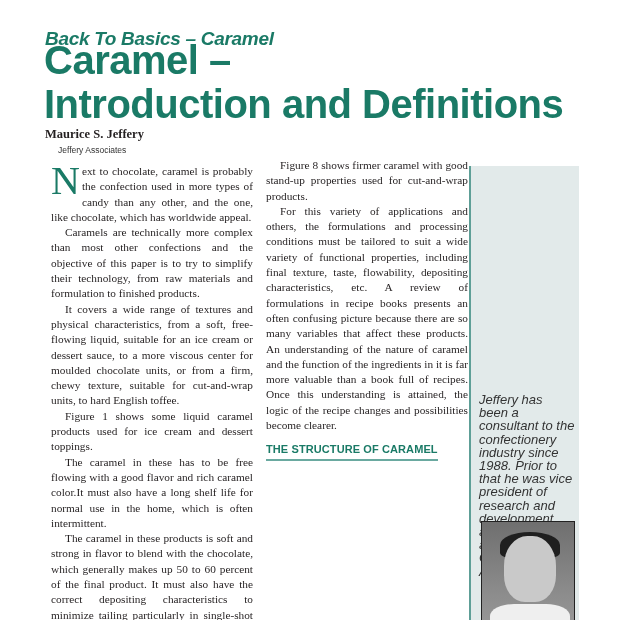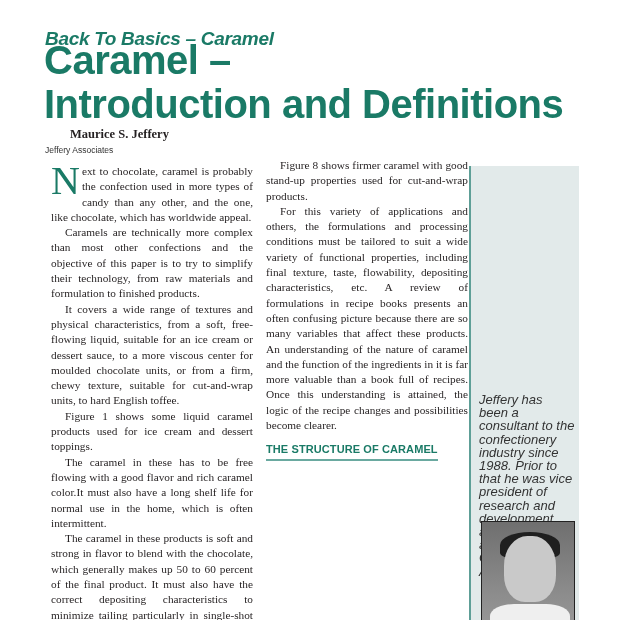--- a/index.html
+++ b/index.html
@@ -1,20 +1,20 @@
 <!DOCTYPE html>
 <html><head>
 <meta charset="utf-8">
 <style>
   html, body { margin:0; padding:0; background:#ffffff; }
   body { width:620px; height:620px; overflow:hidden; position:relative; font-family:"Liberation Serif", serif; color:#231f20; }
   .kicker { position:absolute; left:45px; top:11px; font-family:"Liberation Sans", sans-serif; font-style:italic; font-weight:bold; font-size:19px; color:#1a7a66; letter-spacing:-0.3px;margin-top:17px; }
   .title { position:absolute; left:44px; top:38px; font-family:"Liberation Sans", sans-serif; font-weight:bold; color:#1a7a66; font-size:40px; line-height:44px; letter-spacing:-0.5px; }
-  .author { position:absolute; left:45px; top:127px; font-weight:bold; font-size:12.5px;margin-left:25px; }
-  .affil { position:absolute; left:45px; top:145px; font-family:"Liberation Sans", sans-serif; font-size:8.5px; color:#333;text-align:center; }
+  .author { position:absolute; left:45px; top:127px; font-weight:bold; font-size:12.5px; }
+  .affil { position:absolute; left:58px; top:145px; font-family:"Liberation Sans", sans-serif; font-size:8.5px; color:#333;text-align:center; }
   .col { position:absolute; top:162px; width:202px; font-size:11.3px; line-height:15.3px; text-align:justify; }
   .col p { margin:0; text-indent:14px; }
   .col p.noindent { text-indent:0; }
   .col1 { left:51px; top:164px; }
   .col2 { left:266px; top:158px; }
   .dropcap { float:left; font-size:40px; line-height:30px; color:#1a7a66; margin:2px 2px 0 0; font-family:"Liberation Serif", serif; }
   .section-head { font-family:"Liberation Sans", sans-serif; font-weight:bold; color:#1a7a66; font-size:11px; margin:9px 0 3px 0; border-bottom:2px solid #6aa9a0; display:inline-block; padding-bottom:1px; letter-spacing:0.1px; }
   .sidebar { position:absolute; left:469px; top:166px; width:108px; height:460px; background:#e2eaea; border-left:2px solid #5e9f97; }
   .bio { position:absolute; left:8px; top:227px; width:96px; font-family:"Liberation Sans", sans-serif; font-style:italic; font-size:13px; line-height:13.2px; color:#333; }
   .photo { position:absolute; left:10px; top:355px; width:92px; height:110px; background:linear-gradient(180deg,#6f6f6f 0%,#8a8a8a 60%,#9a9a9a 100%); border:1px solid #222; overflow:hidden; }

